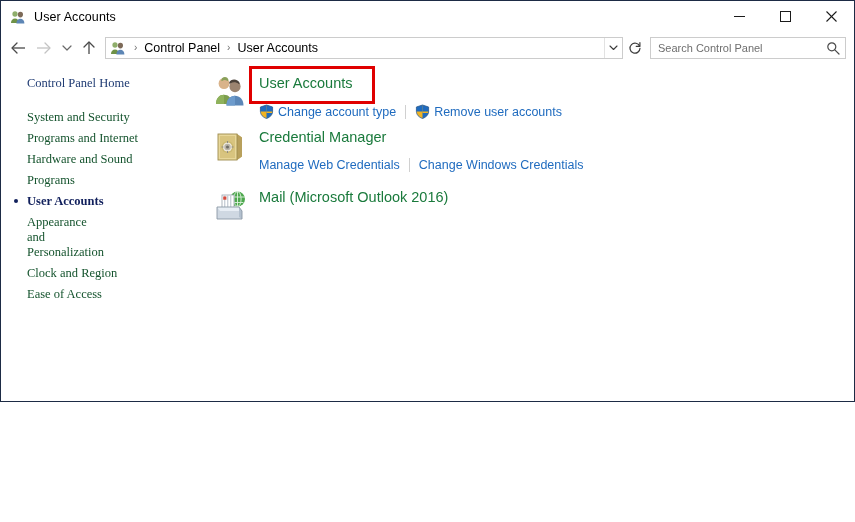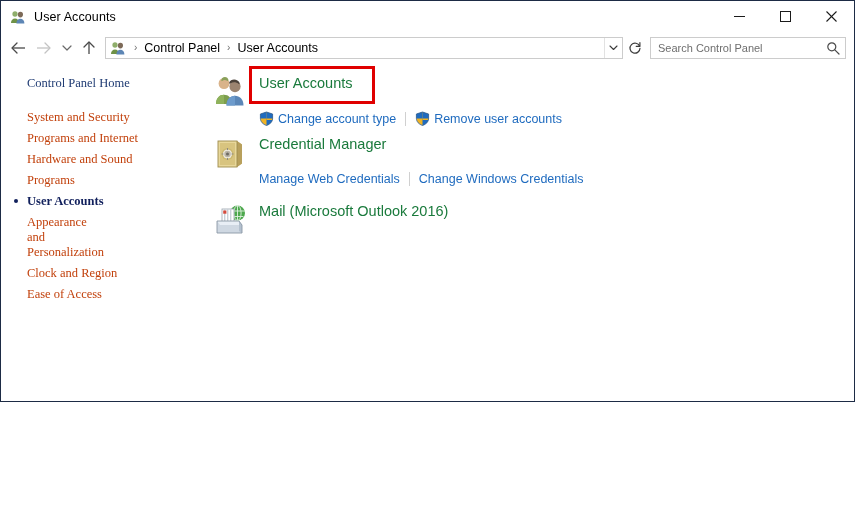--- a/index.html
+++ b/index.html
@@ -154,21 +154,21 @@
   .side-home {
     font-size: 12.5px;
     color: #1f3b73;
     padding: 2px 0 2px 26px;
     cursor: default;
   }
   .side-gap { height: 14px; }
   .side-item {
     position: relative;
     font-size: 12.5px;
-    color: #c2410c;
+    color: #14532d;
     padding: 3px 8px 3px 26px;
     line-height: 15px;
     cursor: default;
   }
   .side-item.current {
     font-weight: bold;
     color: #11205c;
   }
   .side-item.current::before {
     content: "";
@@ -203,21 +203,21 @@
   .cat-title {
     font-size: 14.5px;
     color: #1a7a3c;
     line-height: 20px;
     cursor: default;
     display: inline-block;
   }
   .cat-links {
     display: flex;
     align-items: center;
-    margin-top: 18px;
+    margin-top: 11px;
   }
   .cat-link {
     font-size: 12.5px;
     color: #1f6bbf;
     cursor: default;
     display: flex;
     align-items: center;
     white-space: nowrap;
   }
   .link-sep {

